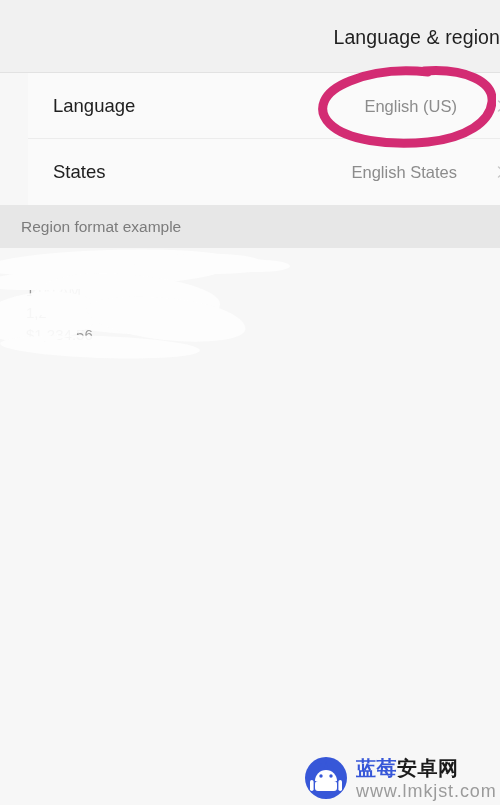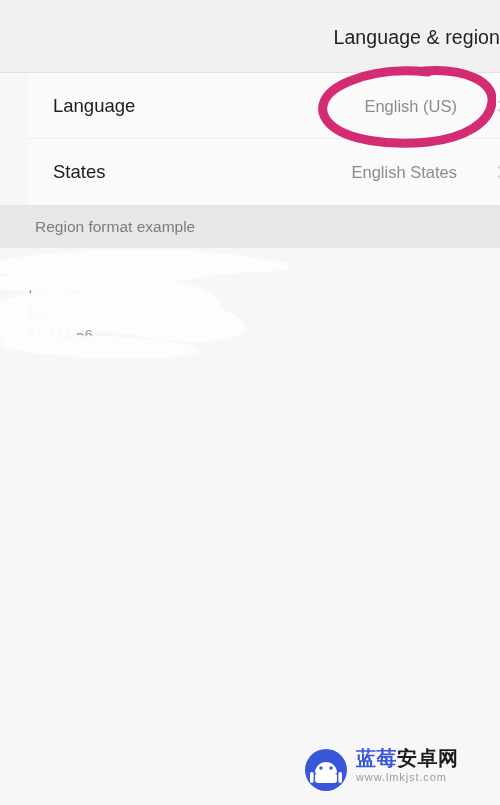--- a/index.html
+++ b/index.html
@@ -105,21 +105,21 @@
   .section-band {
     position: absolute;
     left: 0;
     top: 205px;
     width: 500px;
     height: 43px;
     background: #e7e7e7;
   }
   .section-band-label {
     position: absolute;
-    left: 35px;
+    left: 21px;
     top: 50%;
     transform: translateY(-50%);
     font-size: 15.5px;
     color: #7c7c7c;
   }
 
   
   .example-area {
     position: absolute;
     left: 0;
@@ -204,21 +204,21 @@
   .annotation svg { display: block; }
 
   
   .watermark {
     position: absolute;
     left: 304px;
     top: 748px;
     width: 190px;
     height: 52px;
     display: flex;
-    align-items: flex-start;
+    align-items: flex-end;
   }
   .wm-logo {
     width: 44px;
     height: 44px;
     flex: 0 0 auto;
   }
   .wm-logo svg { display: block; }
   .wm-text {
     margin-left: 8px;
     display: flex;
@@ -230,21 +230,21 @@
     font-family: "DejaVu Sans", sans-serif;
     font-size: 20px;
     font-weight: bold;
     letter-spacing: 0.5px;
     white-space: nowrap;
   }
   .wm-cn .blue { color: #3757d8; }
   .wm-cn .dark { color: #1b1b1b; }
   .wm-url {
     margin-top: 4px;
-    font-size: 11px;
+    font-size: 18px;
     color: #9b9b9b;
     letter-spacing: 0.9px;
     white-space: nowrap;
   }
 </style>
 </head>
 <body>
 
 <div id="screen">
 

